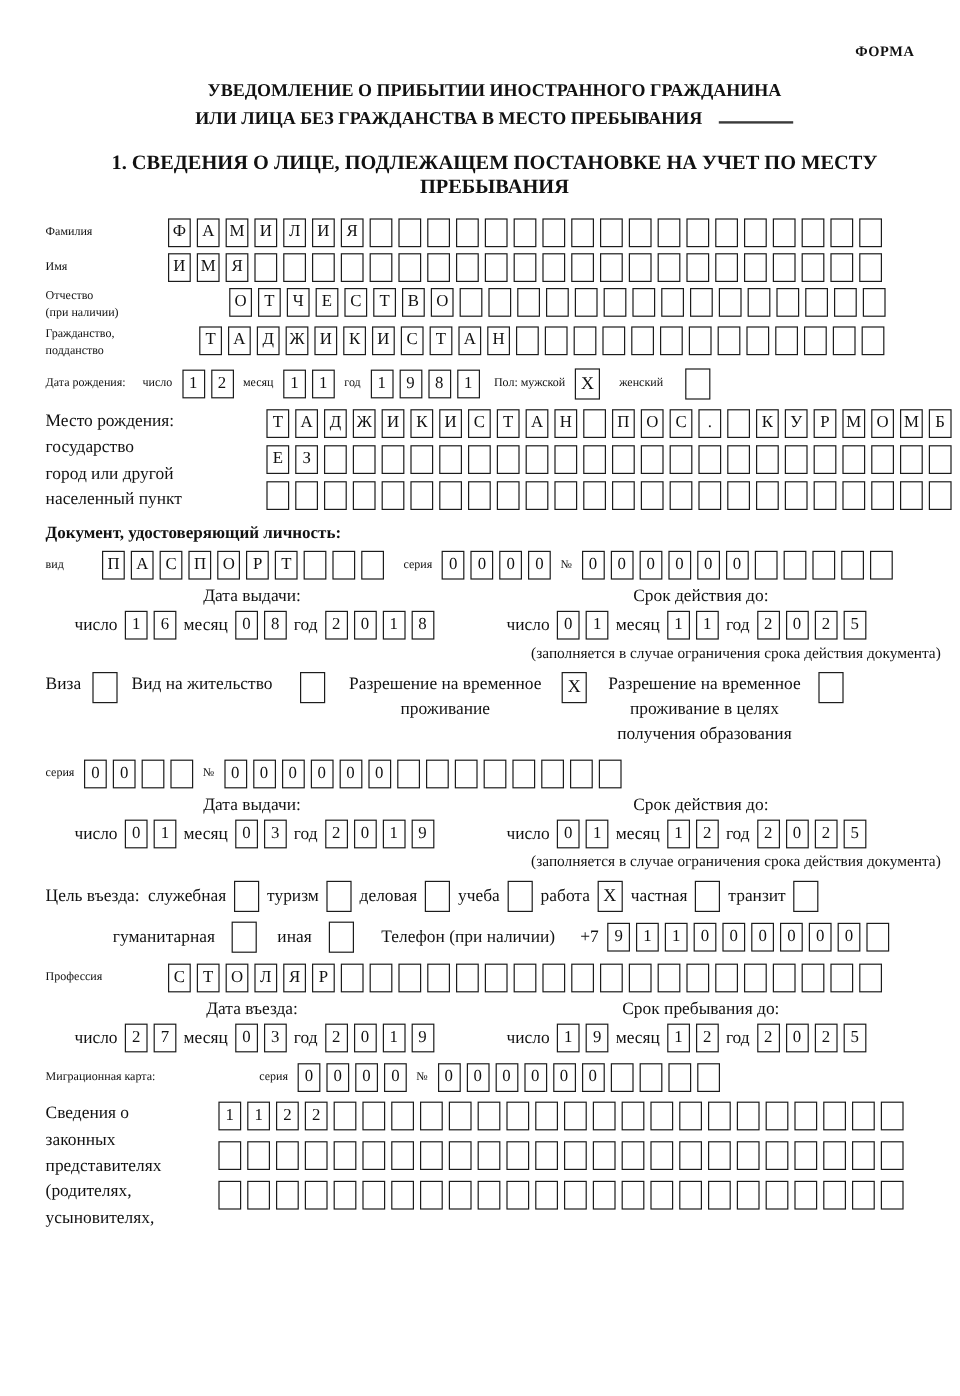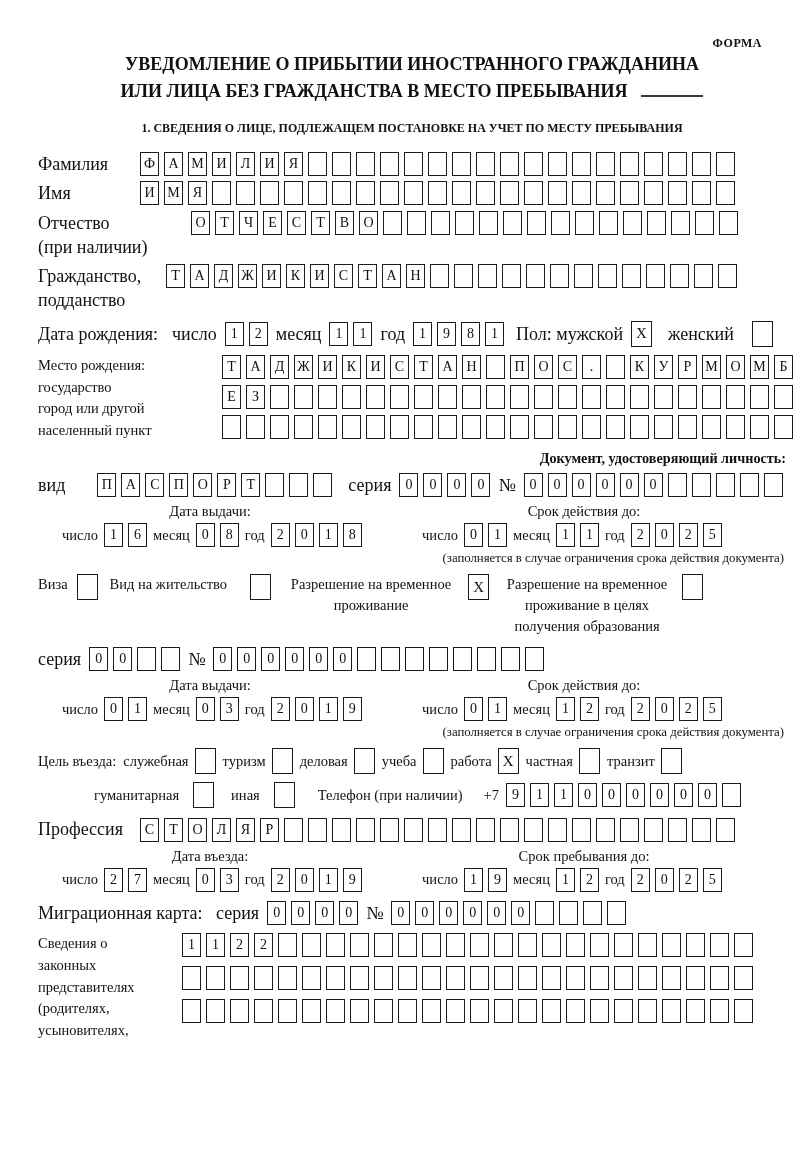--- a/index.html
+++ b/index.html
@@ -10,29 +10,29 @@
     color: #111;
   }
   .page { padding: 24px 14px 0 38px; width: 800px; }
 
   
   .appendix { margin-left: 584px; font-size: 13.5px; line-height: 1.4; }
   .appendix .sub { margin-top: 5px; font-size: 13px; line-height: 1.4; }
   .forma { text-align: right; padding-right: 24px; font-weight: bold; font-size: 12px; margin-top: 12px; letter-spacing: .5px; }
 
   
-  .title { text-align: center; font-weight: bold; font-size: 18px; line-height: 1.5; }
+  .title { text-align: center; font-weight: bold; font-size: 15px; line-height: 1.5; margin-top: 14px; }
   .blank-line { display: inline-block; width: 62px; border-bottom: 2px solid #3a3a3a; margin-left: 14px; }
 
-  .sec-h { text-align: center; font-weight: bold; font-size: 12px; margin-top: 16px; }
+  .sec-h { text-align: center; font-weight: bold; font-size: 17px; margin-top: 16px; }
 
   
   .frow { display: flex; align-items: center; gap: 8px; margin-top: 5px; }
   .frow.top { align-items: flex-start; }
-  .lbl { font-size: 18px; flex: none; line-height: 1.35; }
+  .lbl { font-size: 10px; flex: none; line-height: 1.35; }
   .w94 { width: 94px; } .w120 { width: 120px; } .w145 { width: 145px; } .w160 { width: 160px; }
   .gap-r { margin-right: 24px; }
 
   .cells { display: inline-flex; gap: 5px; flex: none; }
   .cell {
     width: 19px; height: 24px; border: 1.5px solid #1c1c1c; background: #fff;
     display: inline-flex; align-items: center; justify-content: center;
     font-size: 14px; flex: none; line-height: 1;
   }
   .checkbox { width: 21px; height: 26px; font-size: 15px; }
@@ -61,21 +61,21 @@
   .purp { display: flex; align-items: center; gap: 7px; font-size: 14.5px; margin-top: 8px; flex-wrap: nowrap; }
   .pitem { display: inline-flex; align-items: center; gap: 6px; }
   .indent82 { margin-left: 56px; }
   .phone-gap { margin-left: 16px; }
 
   
   .block { display: flex; align-items: flex-start; gap: 24px; margin-top: 5px; }
   .stack { display: flex; flex-direction: column; gap: 6px; }
   .stack.g9 { gap: 9px; }
   .mlines { font-size: 14.5px; line-height: 1.5; flex: none; }
-  .doc-h { text-align: right; font-weight: bold; font-size: 14.2px; margin-top: 8px; }
+  .doc-h { text-align: left; font-weight: bold; font-size: 14.2px; margin-top: 8px; }
 </style>
 </head>
 <body>
 
 <div class="page">
 
   <div class="forma">ФОРМА</div>
 
   <div class="title">
     <div>УВЕДОМЛЕНИЕ О ПРИБЫТИИ ИНОСТРАННОГО ГРАЖДАНИНА</div>

